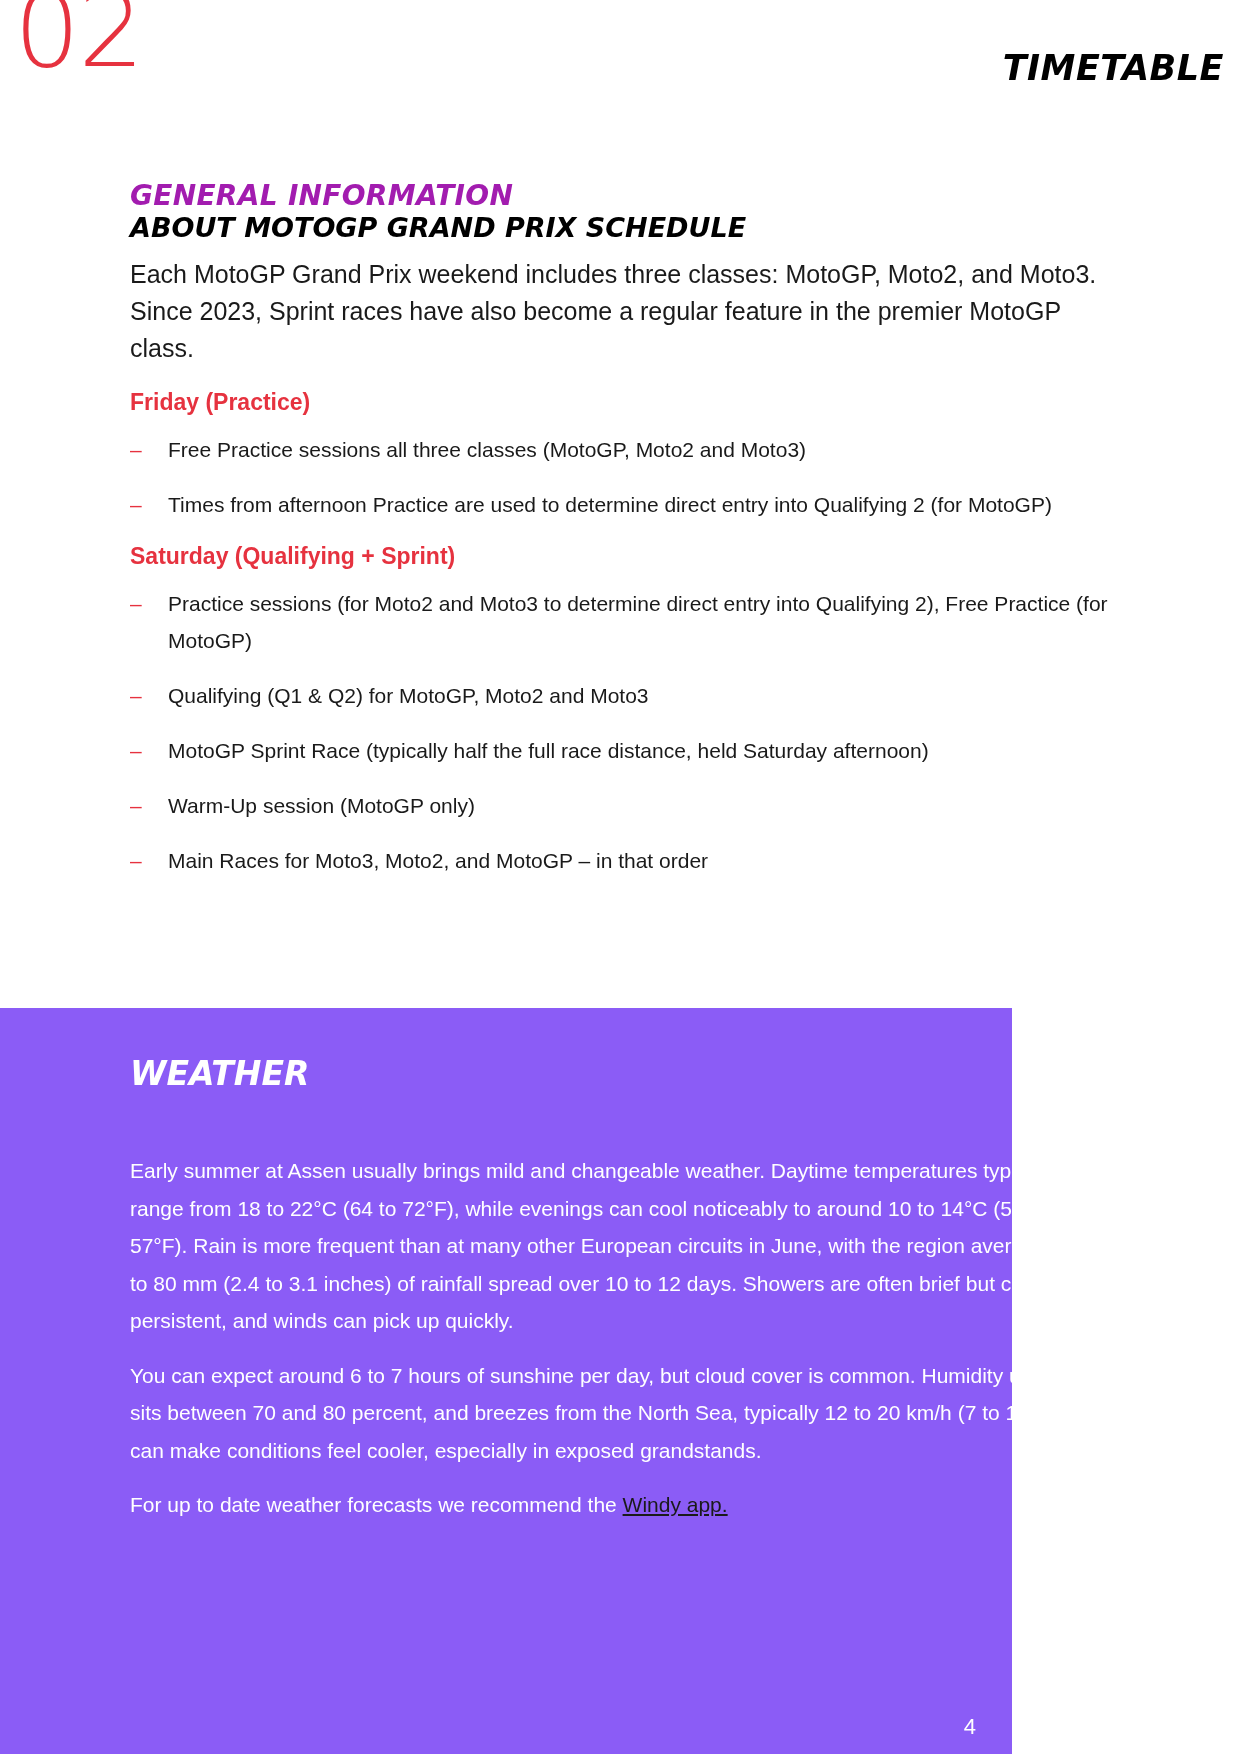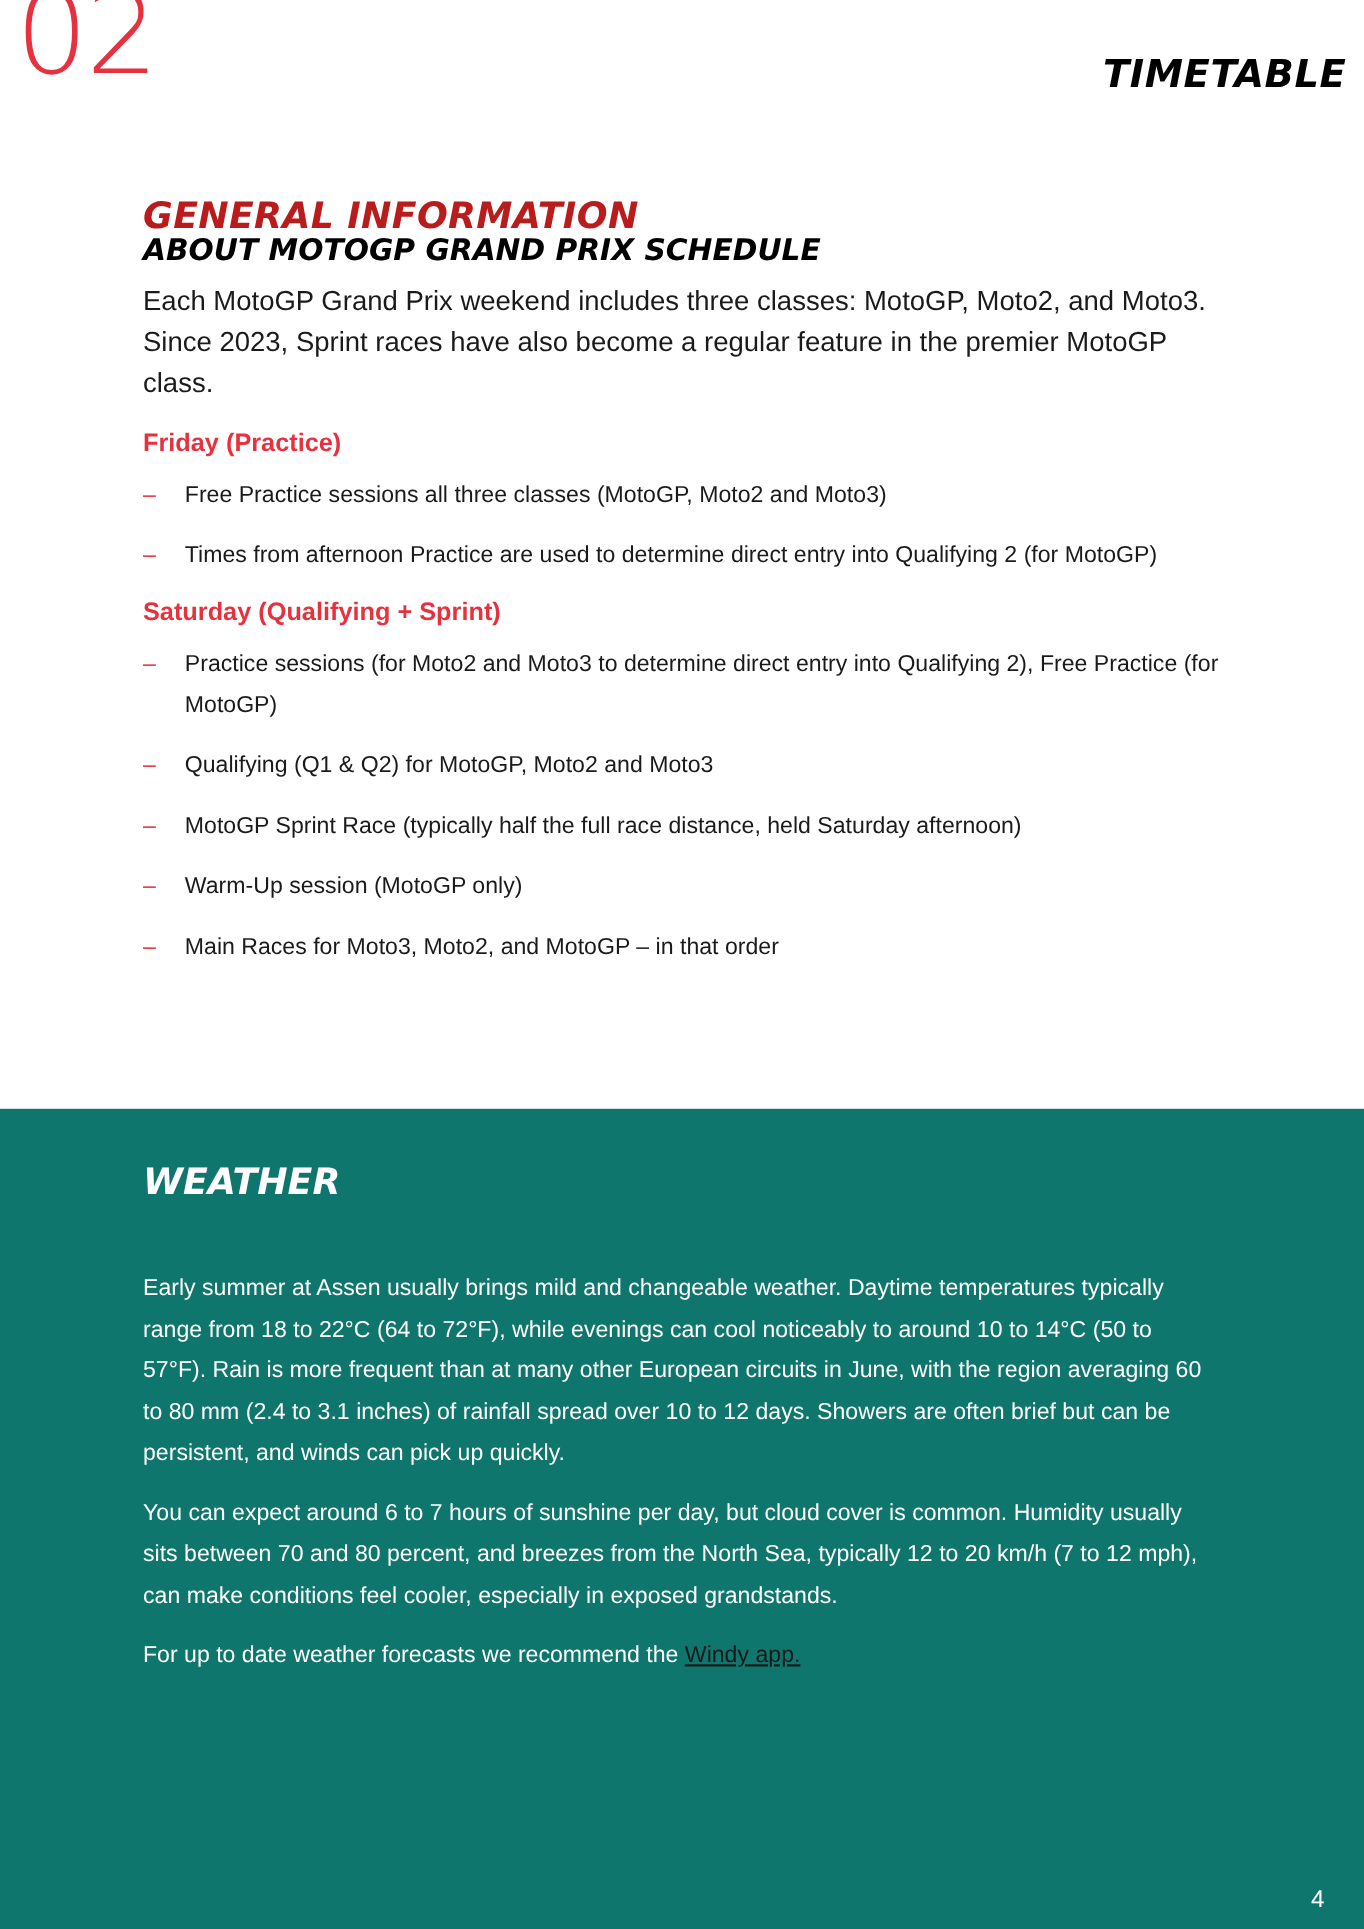--- a/index.html
+++ b/index.html
@@ -18,41 +18,41 @@
   .section-title {
     position: absolute; right: 16px; top: 48px;
     font-family: "DejaVu Sans", sans-serif;
     font-weight: bold; font-style: italic; font-size: 35px; color: #000;
     letter-spacing: 0.5px;
     margin-left: 24px;
   }
   .content { position: absolute; left: 130px; top: 176px; width: 990px; }
   h1.gi-title {
     margin: 0; font-family: "DejaVu Sans", sans-serif; font-weight: bold; font-style: italic;
-    font-size: 33px; color: #b91c1c; letter-spacing: 0.3px; line-height: 40px;
+    font-size: 28px; color: #a21caf; letter-spacing: 0.3px; line-height: 40px;
   }
   h2.gi-sub {
     margin: 0; font-family: "DejaVu Sans", sans-serif; font-weight: bold; font-style: italic;
     font-size: 27px; color: #000; line-height: 24px;
   }
   p.body {
     margin: 16px 0 0 0; font-size: 25px; line-height: 37px; color: #1a1a1a;
   }
   h3.day {
     margin: 20px 0 0 0; font-size: 23px; line-height: 30px; color: #e6323f; font-weight: bold;
   }
   ul.items { list-style: none; margin: 14px 0 0 0; padding: 0; }
   ul.items li {
     position: relative; padding-left: 38px; font-size: 21px; line-height: 37px;
     margin-bottom: 18px; color: #1a1a1a;
   }
   ul.items li .dash { position: absolute; left: 0; top: 0; color: #e6323f; }
   .weather {
-    position: absolute; left: 0; top: 1008px; width: 1240px; height: 746px;
-    background: #0f766e;
+    position: absolute; left: 0; top: 1008px; width: 1012px; height: 746px;
+    background: #8b5cf6;
   }
   .weather-inner { position: absolute; left: 130px; top: 46px; width: 970px; }
   h1.w-title {
     margin: 0; font-family: "DejaVu Sans", sans-serif; font-weight: bold; font-style: italic;
     font-size: 33px; color: #fff; line-height: 40px;
   }
   .weather p {
     margin: 0 0 17px 0; font-size: 21px; line-height: 37.5px; color: #ffffff;
   }
   .weather p.first { margin-top: 58px; }

